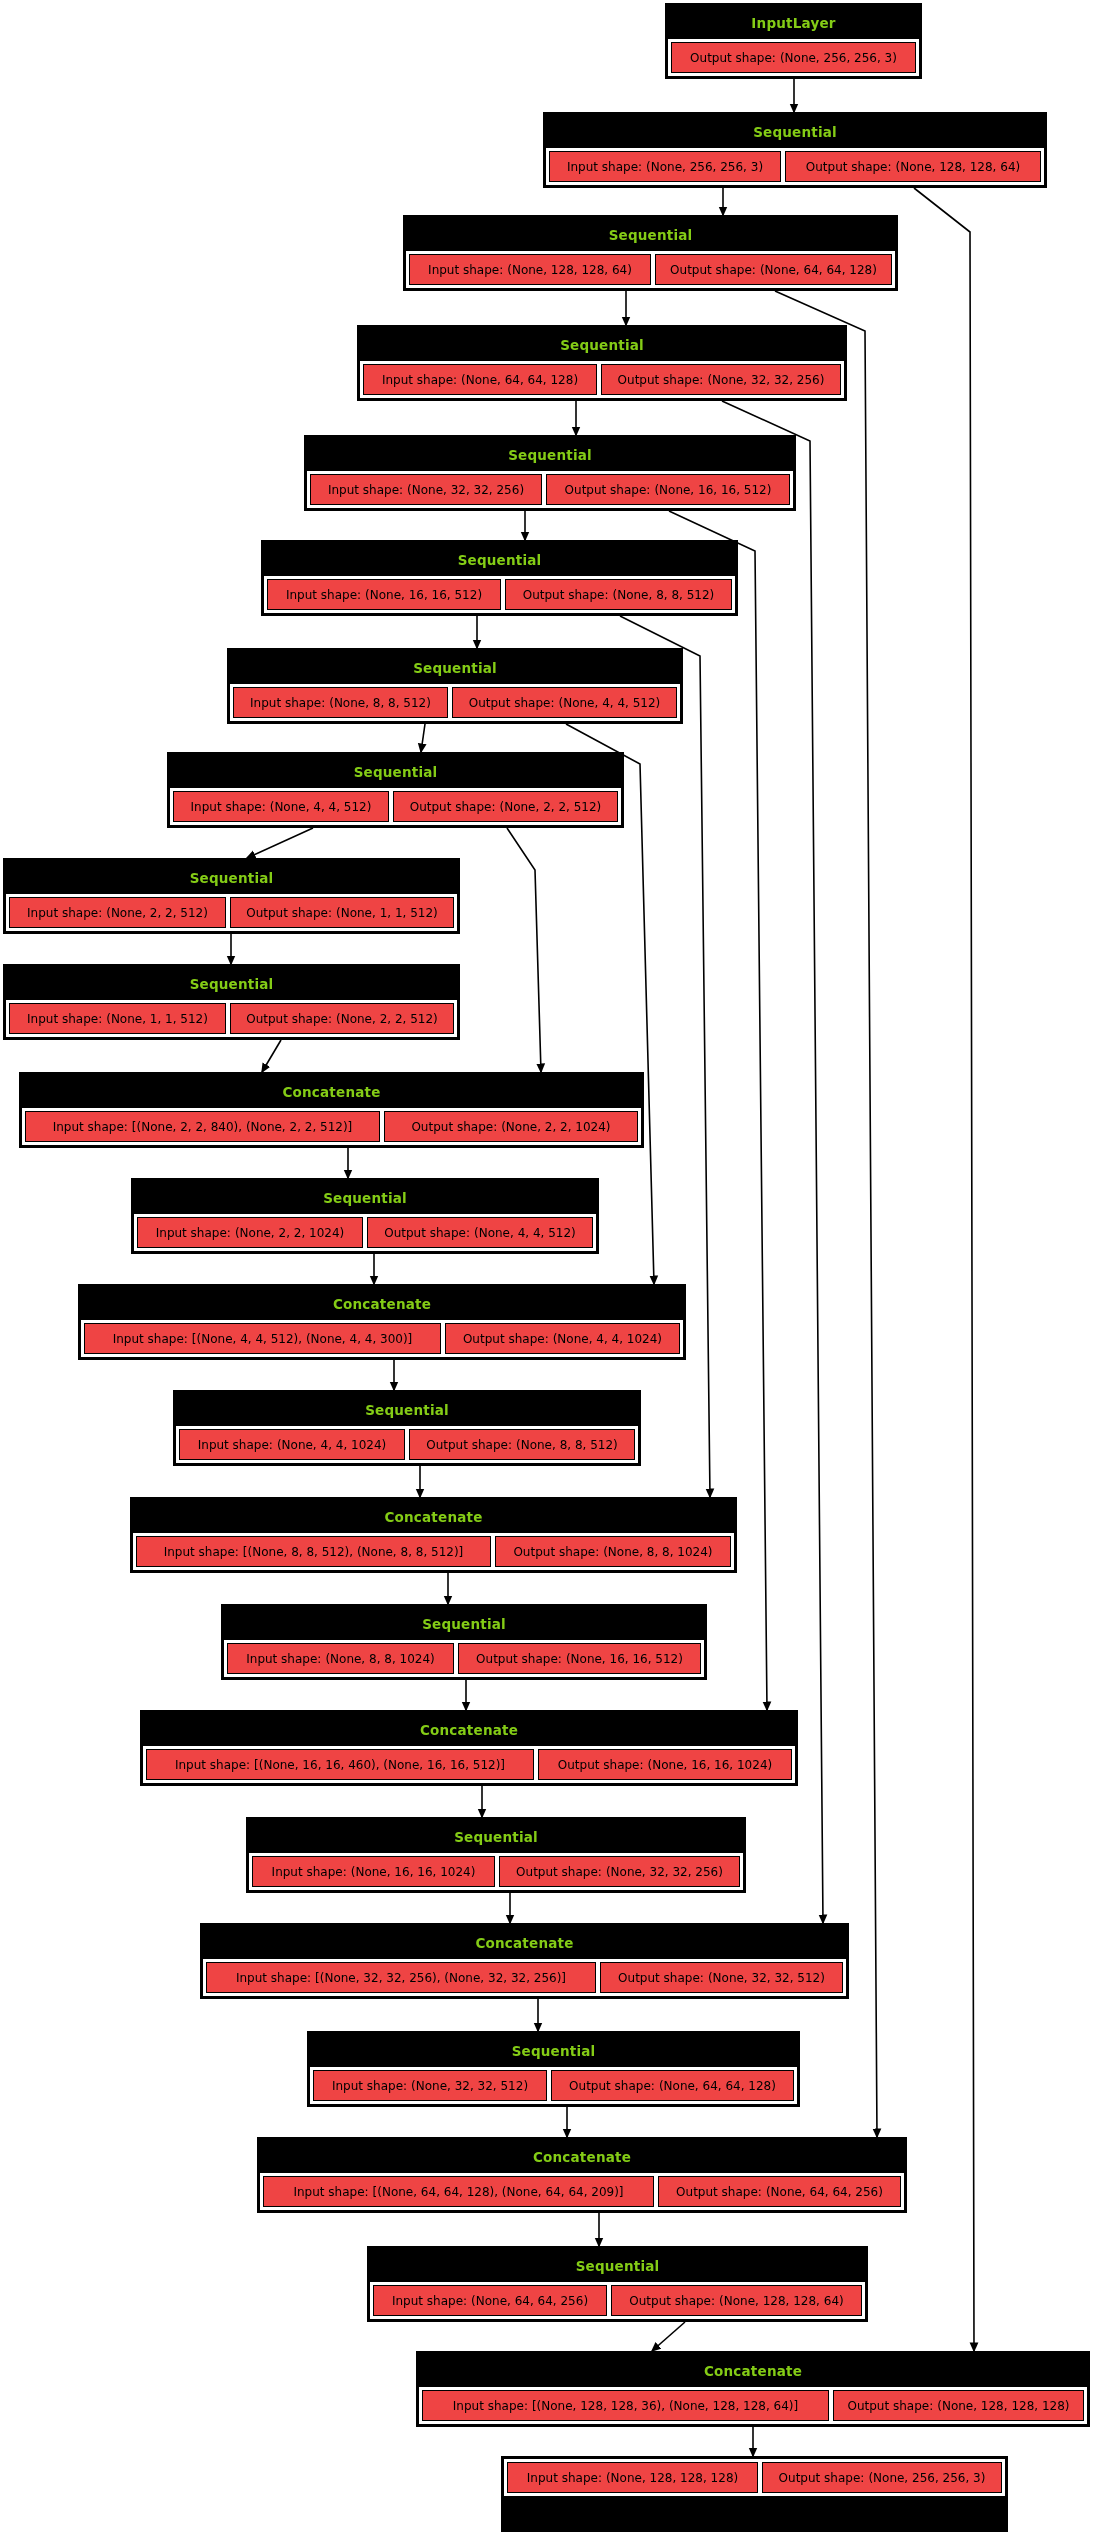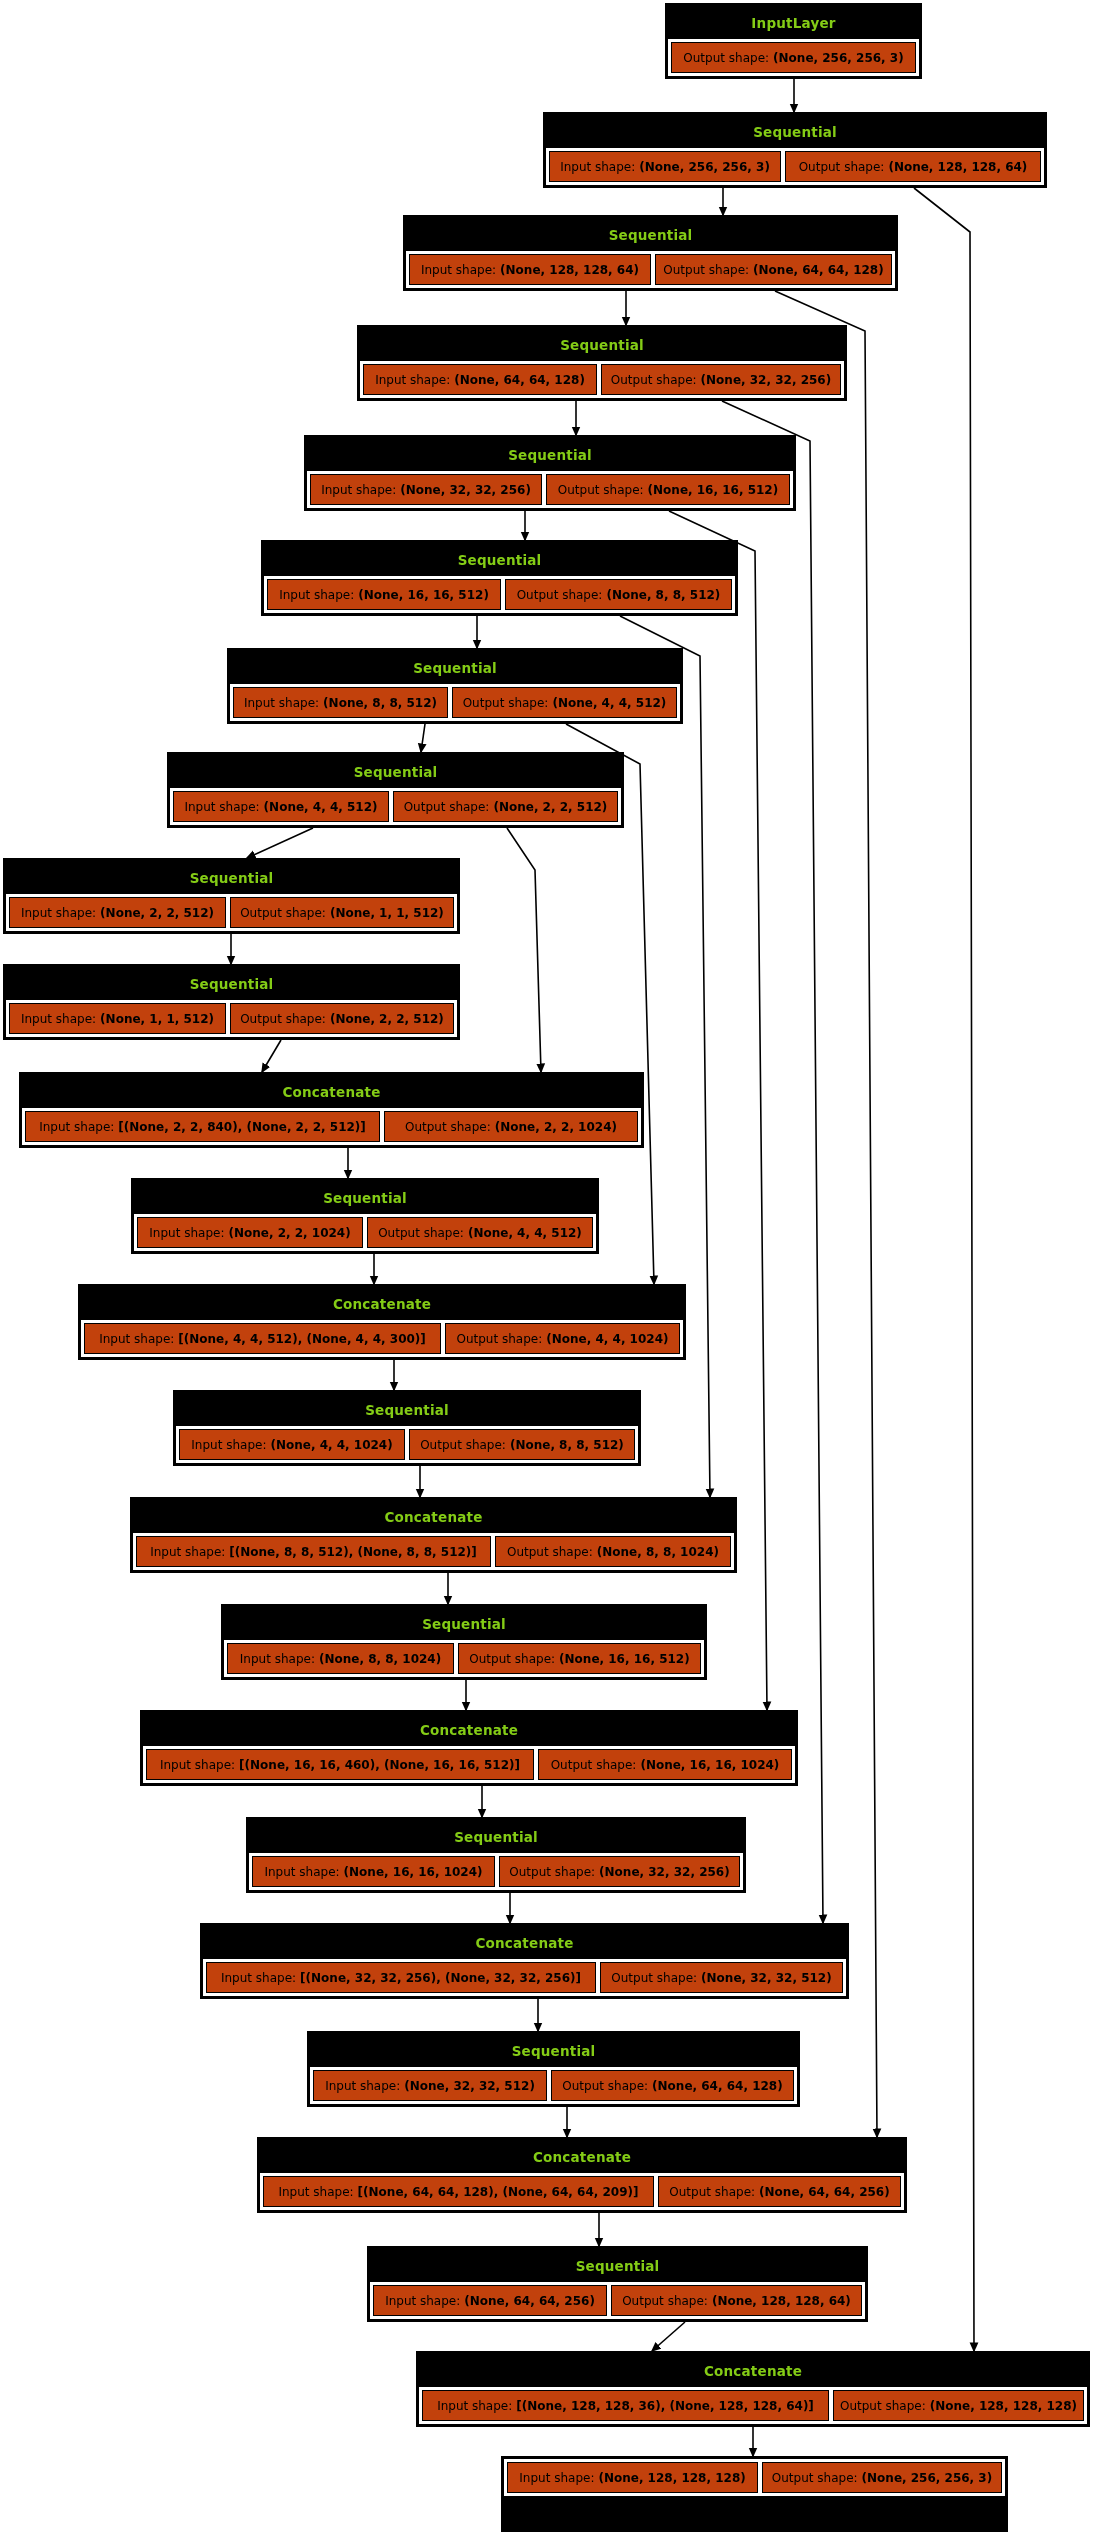--- a/index.html
+++ b/index.html
@@ -33,28 +33,28 @@
     box-sizing:border-box;
     height:37px;
     background:#ffffff;
     display:flex;
     padding:3px;
     gap:4px;
   }
   .cell{
     box-sizing:border-box;
     border:1.5px solid #000000;
-    background:#c2410c;
+    background:#ef4444;
     color:#000000;
     display:flex;align-items:center;justify-content:center;
     font-size:12px;
     white-space:nowrap;
     overflow:hidden;
   }
-  .cell .val{font-weight:bold;}
+  .cell .val{font-weight:normal;}
   .cell .pre{font-weight:normal;margin-right:4px;}
   .grow{flex:1 1 auto;}
 </style>
 </head>
 <body>
 
 <div id="canvas">
   <svg id="edges" width="1101" height="2535" viewBox="0 0 1101 2535">
     <defs>
       <marker id="ah" markerUnits="userSpaceOnUse" markerWidth="12" markerHeight="12" refX="8.5" refY="5" orient="auto">

